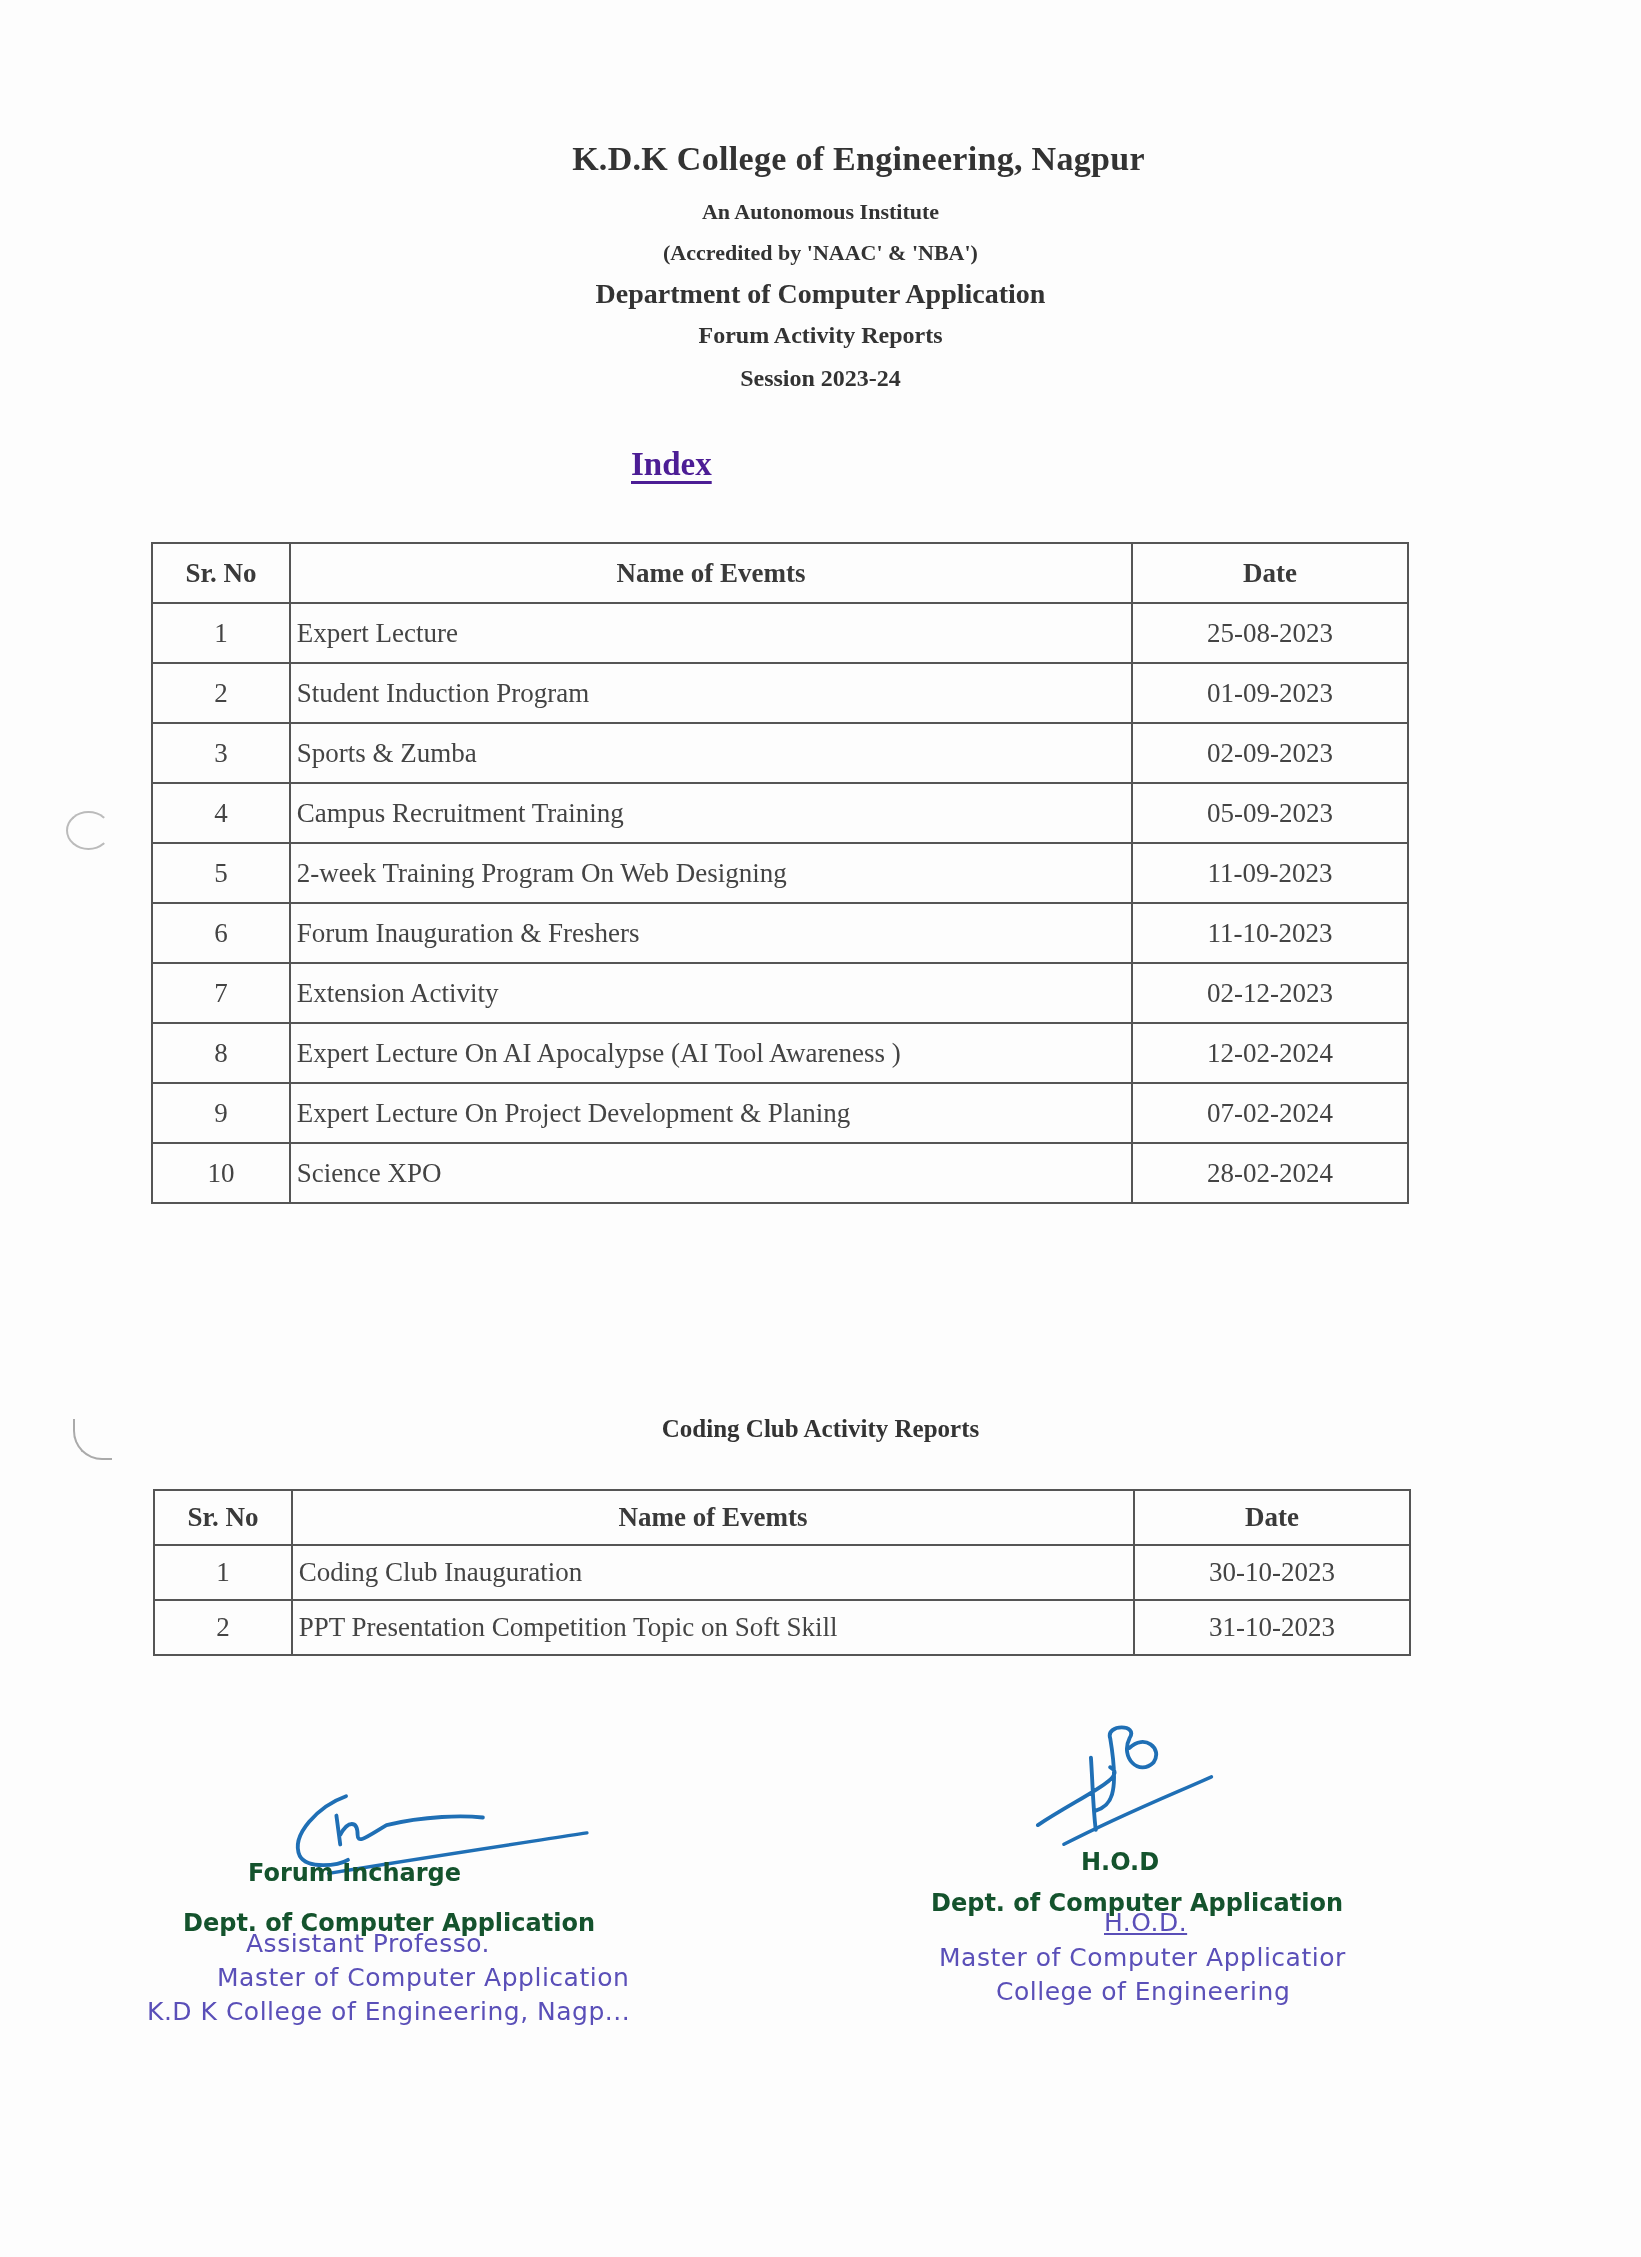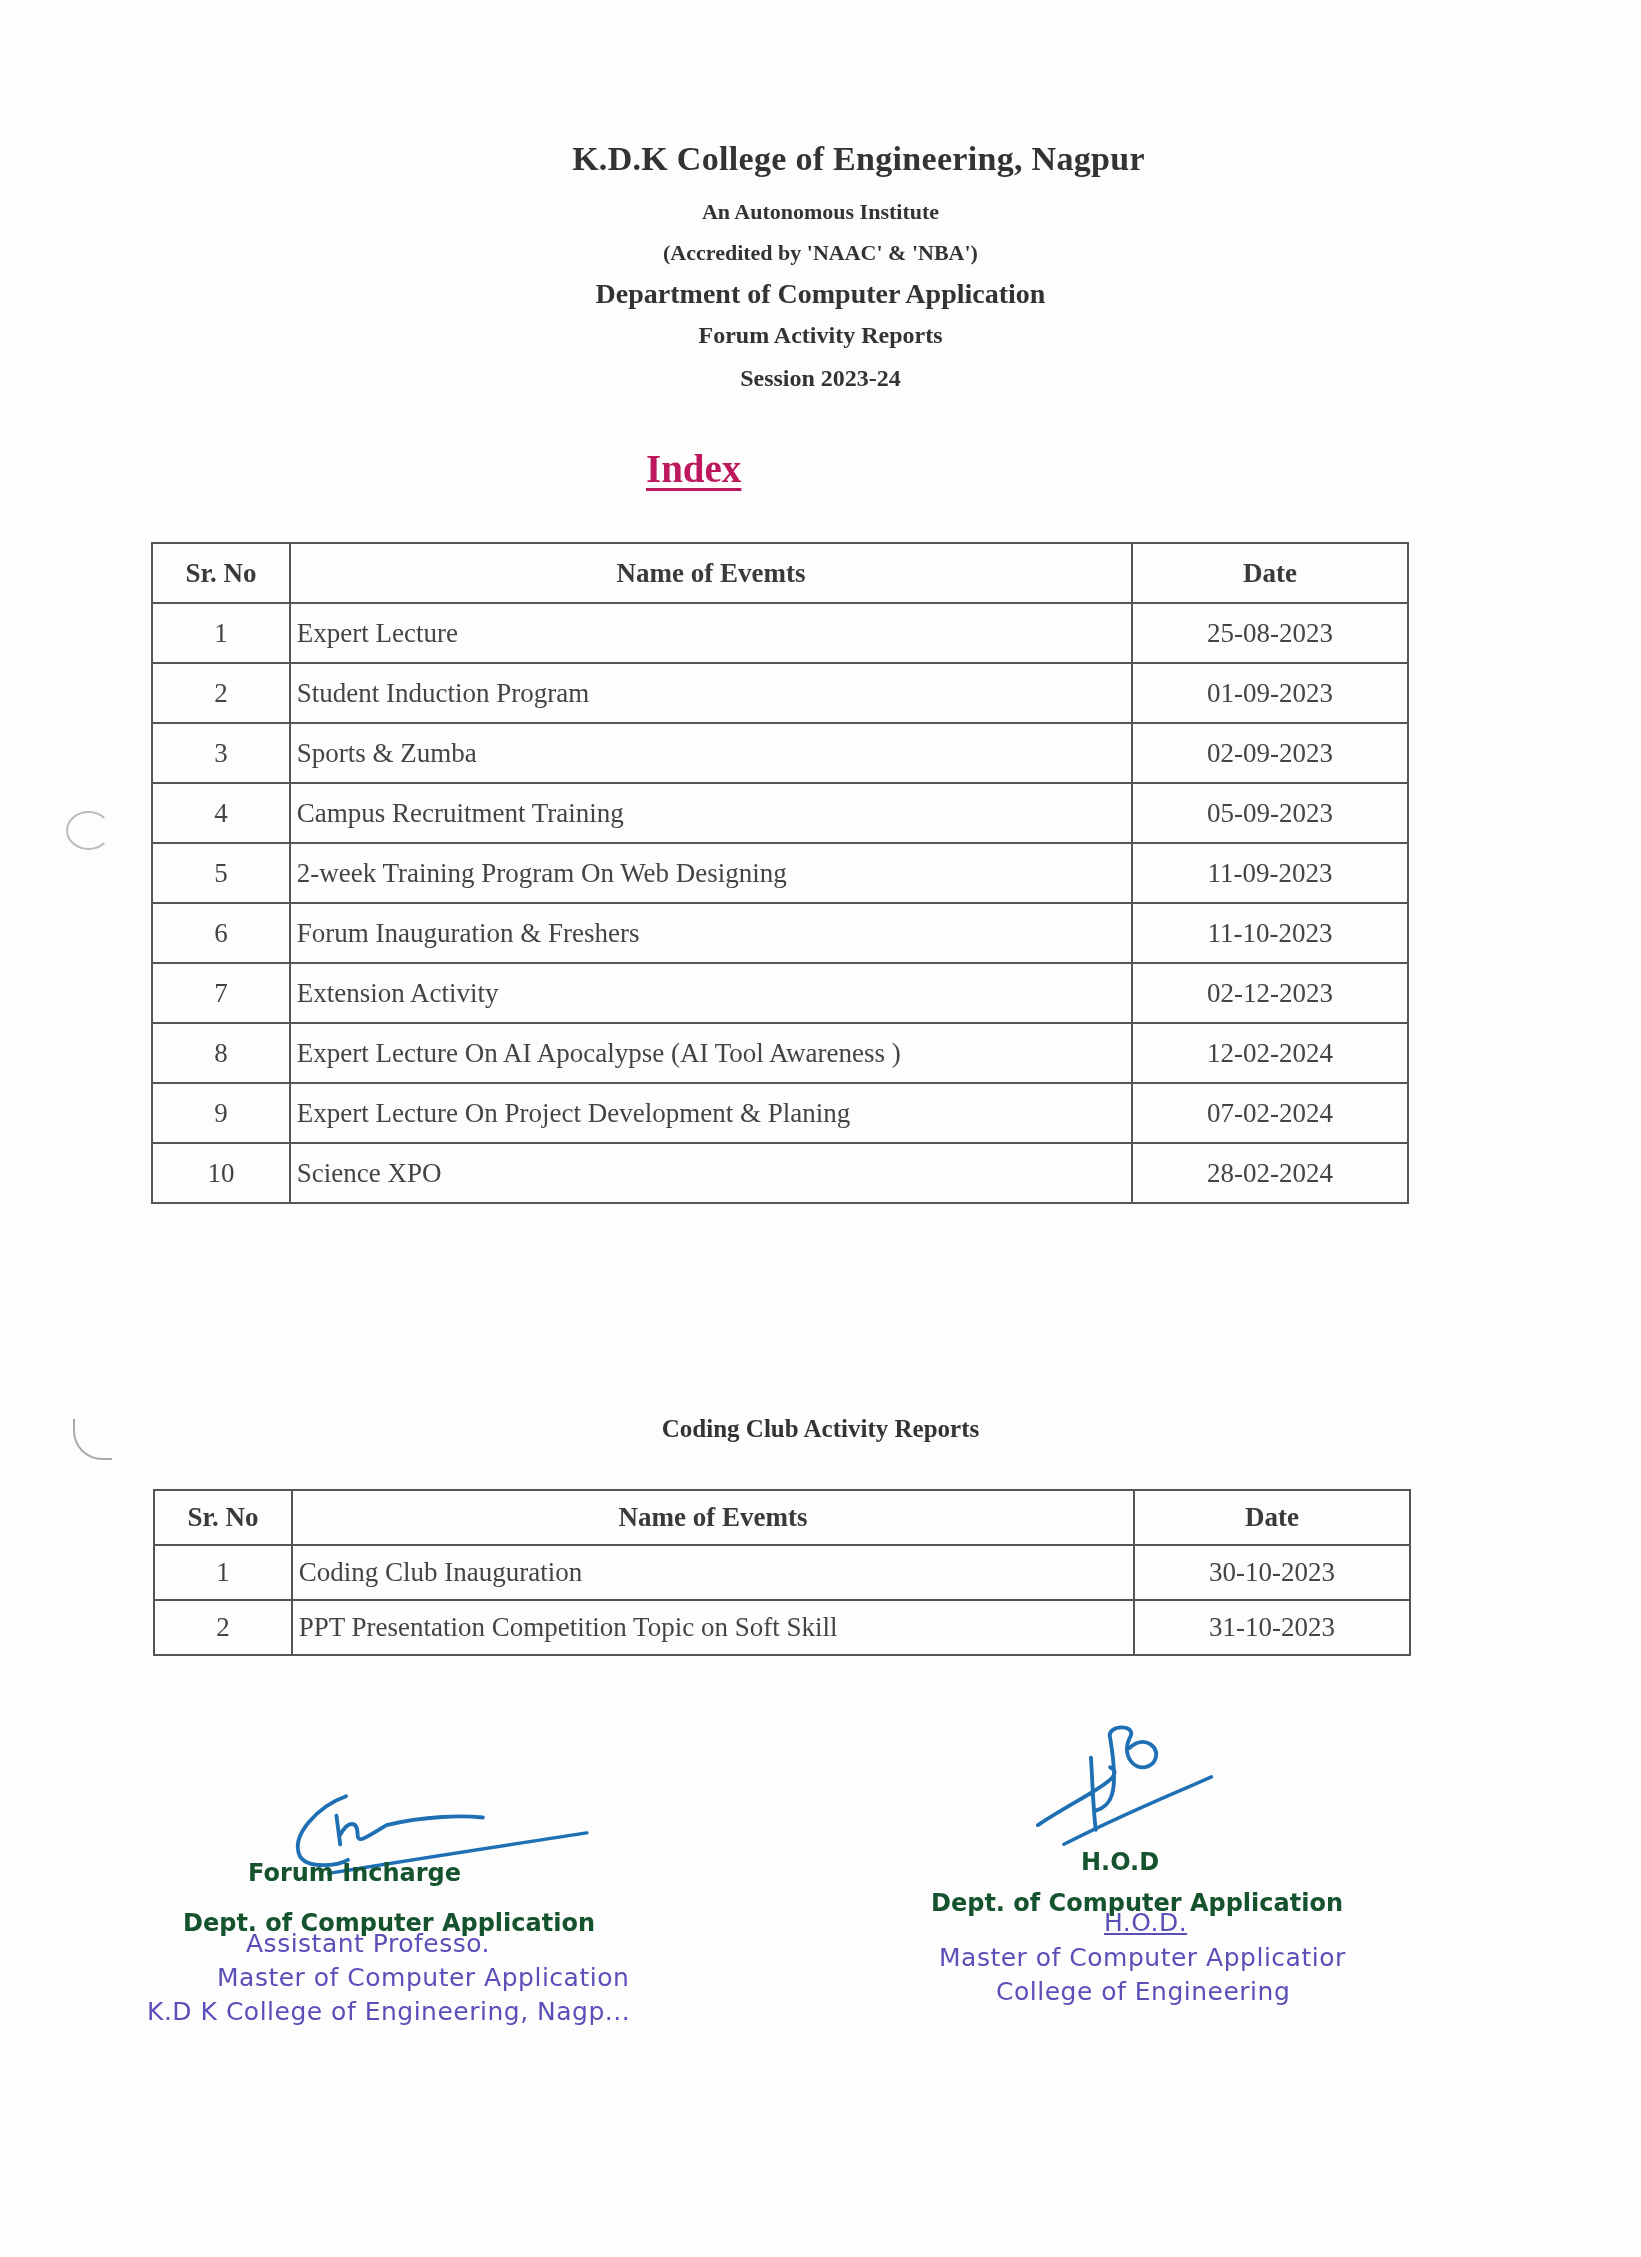--- a/index.html
+++ b/index.html
@@ -10,22 +10,22 @@
     color: #3a3a3a;
   }
   .hdr { position: absolute; left: 0; width: 1641px; text-align: center; font-weight: bold; color: #333; }
   #inst-name { top: 140px; font-size: 34px; letter-spacing: 0.3px; padding-left: 38px; }
   #inst-sub { top: 199px; font-size: 22px; }
   #accred { top: 240px; font-size: 22px; }
   #dept { top: 278px; font-size: 28px; }
   #forum { top: 322px; font-size: 24px; }
   #session { top: 365px; font-size: 24px; }
   #index-title {
-    position: absolute; top: 446px; left: 646px; font-size: 39px; font-weight: bold;
-    color: #be185d; text-decoration: underline; text-decoration-thickness: 2.9px; text-underline-offset: 5.8px;
+    position: absolute; top: 446px; left: 631px; font-size: 33px; font-weight: bold;
+    color: #4c1d95; text-decoration: underline; text-decoration-thickness: 2.9px; text-underline-offset: 5.8px;
   }
   #coding-title { top: 1415px; font-size: 25px; }
 
   table.idx { position: absolute; border-collapse: collapse; table-layout: fixed; }
   table.idx td, table.idx th {
     border: 2.4px solid #555; padding: 0; font-size: 27px; color: #444; font-weight: normal;
   }
   table.idx th { font-weight: bold; color: #3a3a3a; text-align: center; font-size: 27px; }
   table.idx td.sr { text-align: center; }
   table.idx td.name { text-align: left; padding-left: 5.8px; }

